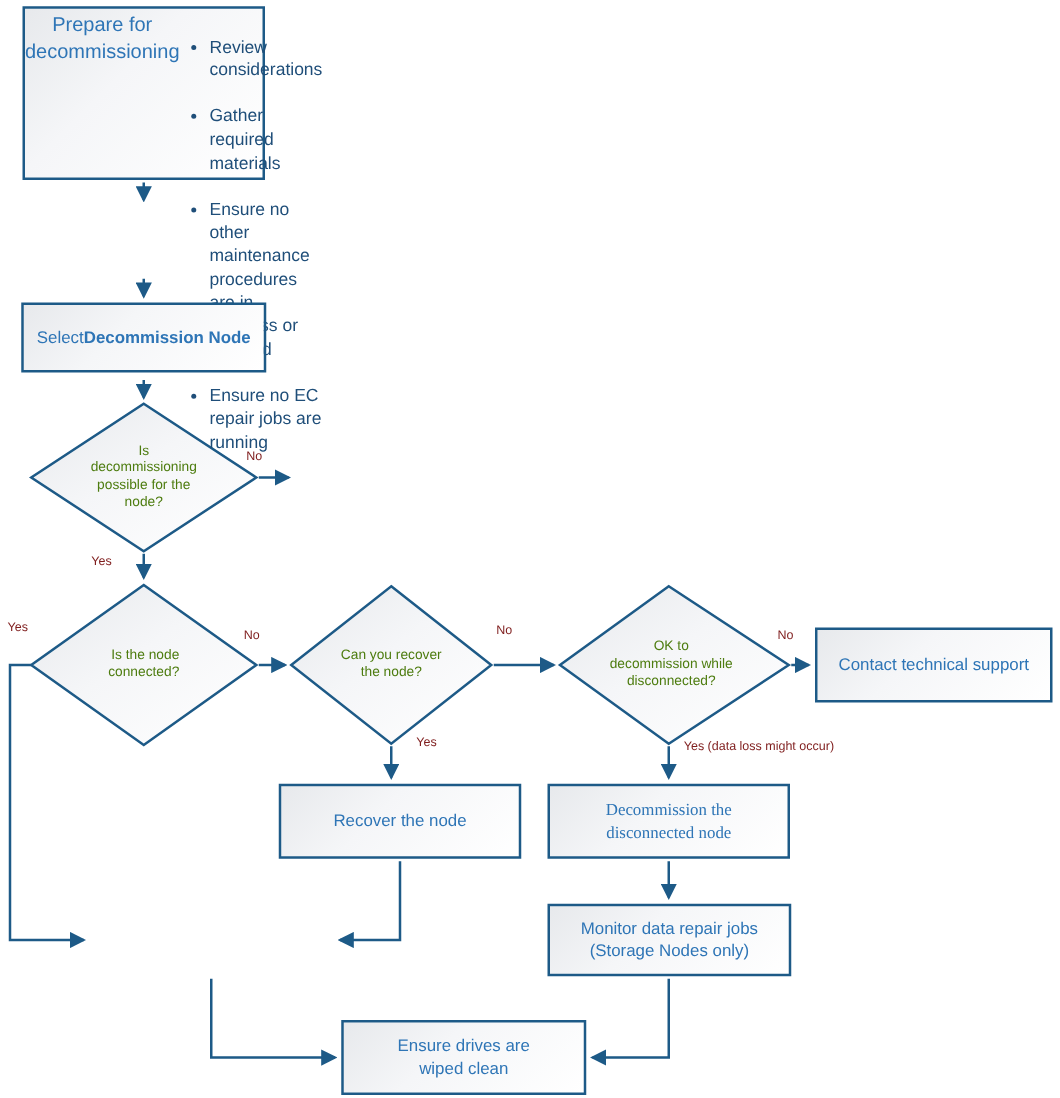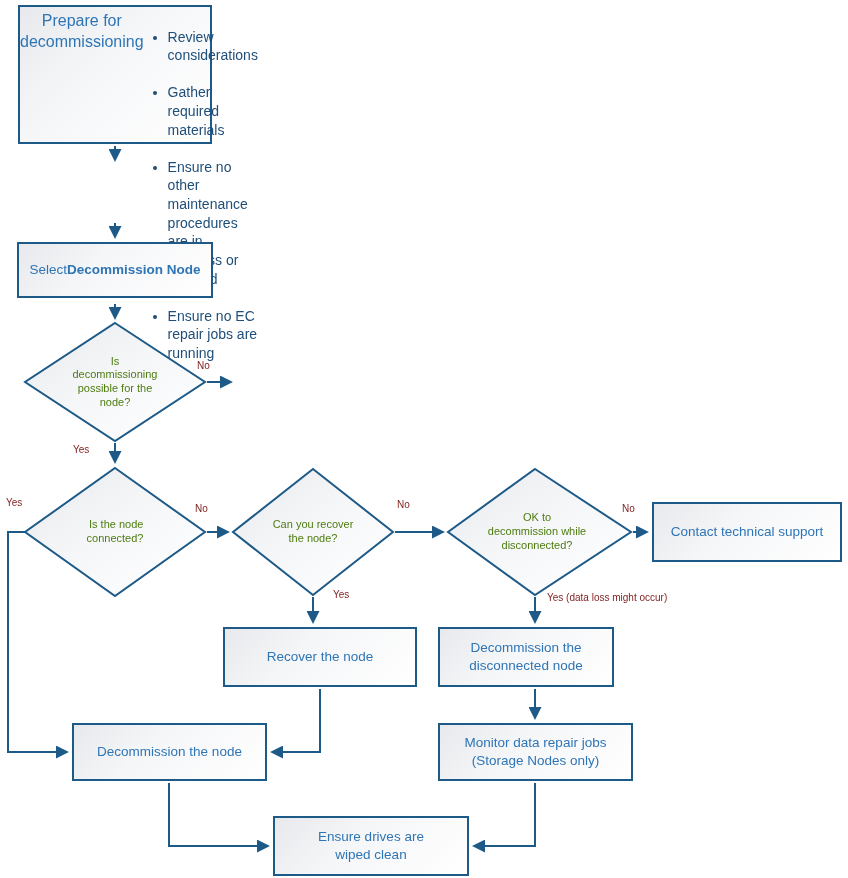--- a/index.html
+++ b/index.html
@@ -122,24 +122,23 @@
   <div class="box" style="left:17px;top:242px;width:196px;height:56px;">
     <span>Select</span>
     <span class="bold-line">Decommission Node</span>
   </div>
 
 
   <div class="box" style="left:223px;top:627px;width:194px;height:60px;">Recover the node</div>
 
   <div class="box" style="left:652px;top:502px;width:190px;height:60px;">Contact technical support</div>
 
-  <div class="box" style="left:438px;top:627px;width:176px;height:60px;">Decommission the
+  <div class="box" style="left:438px;top:627px;width:194px;height:60px;font-family:Liberation Serif, serif;">Decommission the
 disconnected node</div>
 
-  <div class="box" style="left:72px;top:723px;width:195px;height:58px;">Decommission the node</div>
 
   <div class="box" style="left:438px;top:723px;width:195px;height:58px;">Monitor data repair jobs
 (Storage Nodes only)</div>
 
   <div class="box" style="left:273px;top:816px;width:196px;height:60px;">Ensure drives are
 wiped clean</div>
 
   <div class="dtext" style="left:32px;top:340px;width:166px;height:84px;">Is
 decommissioning
 possible for the

